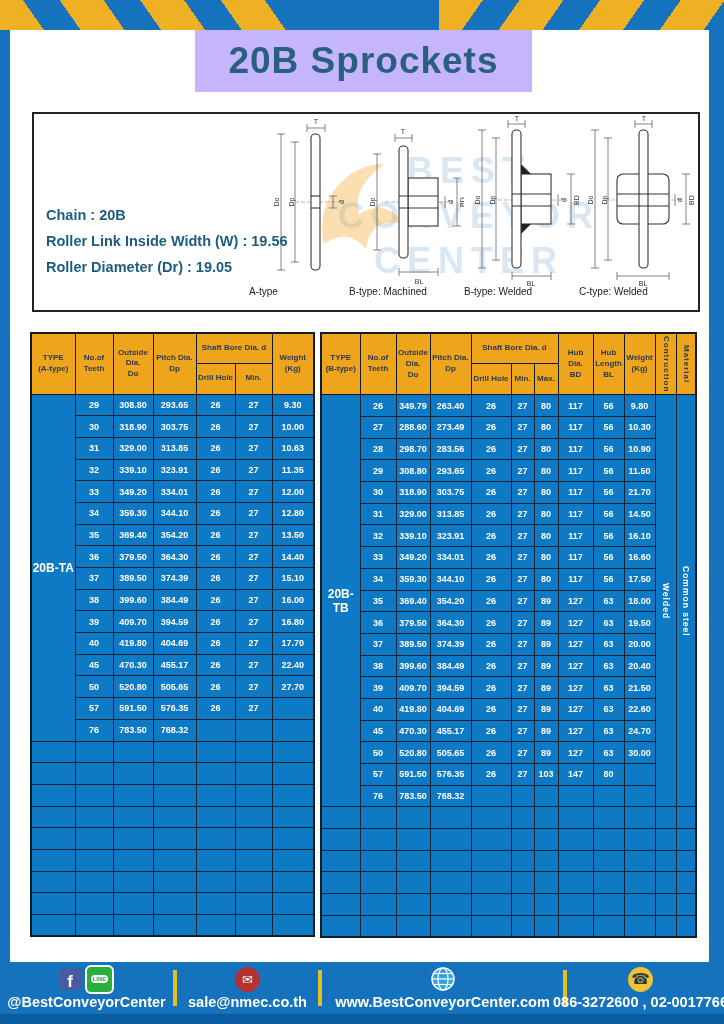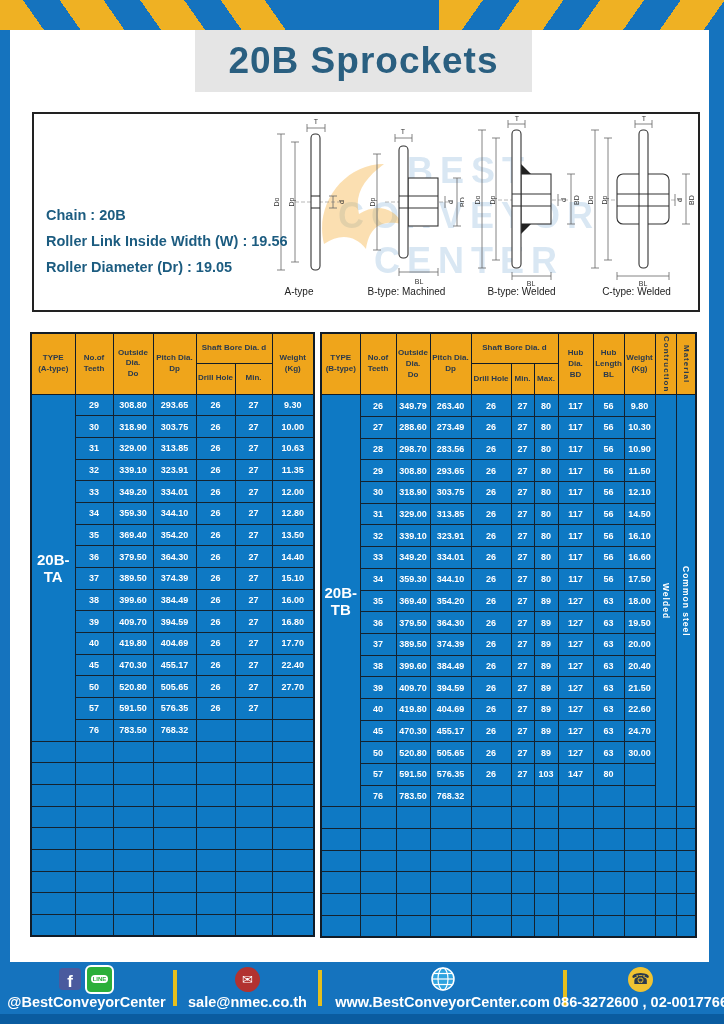--- a/index.html
+++ b/index.html
@@ -7,46 +7,46 @@
   .page{position:relative;width:724px;height:1024px;background:#1573BE;overflow:hidden;}
   .content-white{position:absolute;left:10px;right:15px;top:30px;bottom:62px;background:#ffffff;}
 
   
   .top-band{position:absolute;left:0;top:0;width:724px;height:30px;background:#1573BE;}
   .stripes{position:absolute;top:0;height:30px;}
   .stripes.left{left:0;width:285px;background:repeating-linear-gradient(55deg,#EFB123 0 36px,#1573BE 36px 66px);}
   .stripes.right{right:0;width:285px;background:repeating-linear-gradient(125deg,#EFB123 0 36px,#1573BE 36px 66px);}
 
   
-  .title-box{position:absolute;left:195px;top:30px;width:337px;height:62px;background:#e5e5e5;display:flex;align-items:center;justify-content:center;}
+  .title-box{position:absolute;left:195px;top:30px;width:337px;height:62px;background:#c4b5fd;display:flex;align-items:center;justify-content:center;}
   .title-box span{font-size:37px;font-weight:bold;color:#2A5F80;letter-spacing:1px;}
 
   
   .spec-panel{position:absolute;left:32px;top:112px;width:664px;height:196px;border:2px solid #222;background:#fff;}
   .watermark{position:absolute;left:200px;top:34px;width:470px;text-align:center;z-index:0;font-weight:bold;font-size:36px;line-height:1.25;letter-spacing:7px;color:rgba(80,145,200,0.22);}
   .logo-swirl{position:absolute;left:250px;top:20px;z-index:0;opacity:.35;}
   .spec-lines{position:absolute;left:12px;top:48px;z-index:2;margin-top:40px;}
   .spec-lines div{font-size:14.5px;font-weight:bold;color:#1C5C80;line-height:26px;white-space:nowrap;}
   .diagrams{position:absolute;right:4px;top:2px;height:192px;display:flex;z-index:1;}
-  .fig{display:flex;flex-direction:column;align-items:center;}
+  .fig{display:flex;flex-direction:column;}
   .fig .cap{font-size:10px;color:#222;margin-top:-2px;}
   .fig svg text{font-size:7px;fill:#333;}
   .dline{stroke:#666;stroke-width:.8;}
   .shape{stroke:#333;stroke-width:1.1;fill:#fff;}
   .weld{fill:#222;stroke:none;}
   .cline{stroke:#888;stroke-width:.6;stroke-dasharray:4 2;}
 
   
   table.tbl{position:absolute;border-collapse:collapse;table-layout:fixed;border:2px solid #101C28;}
   .tbl th{background:#EFA51B;color:#2B3A4C;font-size:8px;font-weight:bold;white-space:pre-line;border:1.6px solid #101C28;padding:1px;line-height:1.35;}
   .tbl thead tr:first-child{height:30px;}
   .tbl thead tr:last-child{height:31px;}
   .tbl td{background:#0E79C4;color:#fff;font-size:9px;font-weight:600;text-align:center;border:1.6px solid #14222F;padding:0;overflow:hidden;}
   .tbl tbody tr{height:21.7px;}
-  .tbl td.type-cell{font-size:15px;}
+  .tbl td.type-cell{font-size:12px;}
   .vert{writing-mode:vertical-rl;text-orientation:mixed;letter-spacing:1px;}
   th.vert{font-size:8px;padding:2px 0;}
   td.vert{font-size:8.5px;}
   #table-a{left:30px;top:332px;width:283px;}
   #table-b{left:320px;top:332px;width:375px;}
 
   
   .footer{position:absolute;left:0;bottom:10px;width:724px;height:52px;background:#1573BE;display:flex;align-items:center;}
   .footer-strip{position:absolute;left:0;bottom:0;width:724px;height:10px;background:#0A5CA0;}
   .fgroup{display:flex;flex-direction:column;align-items:center;justify-content:center;gap:2px;}
@@ -556,21 +556,21 @@
         </tr>
         <tr>
           <td>30</td>
           <td>318.90</td>
           <td>303.75</td>
           <td>26</td>
           <td>27</td>
           <td>80</td>
           <td>117</td>
           <td>56</td>
-          <td>12.10</td>
+          <td>21.70</td>
         </tr>
         <tr>
           <td>31</td>
           <td>329.00</td>
           <td>313.85</td>
           <td>26</td>
           <td>27</td>
           <td>80</td>
           <td>117</td>
           <td>56</td>

